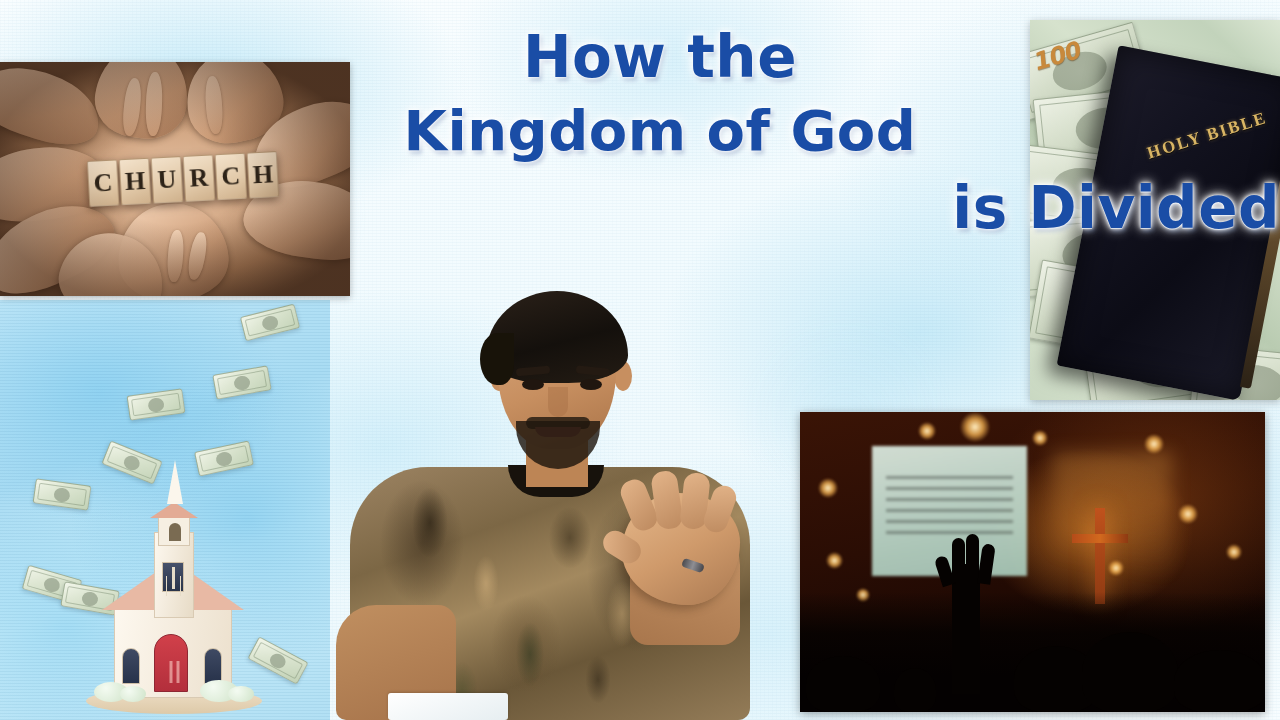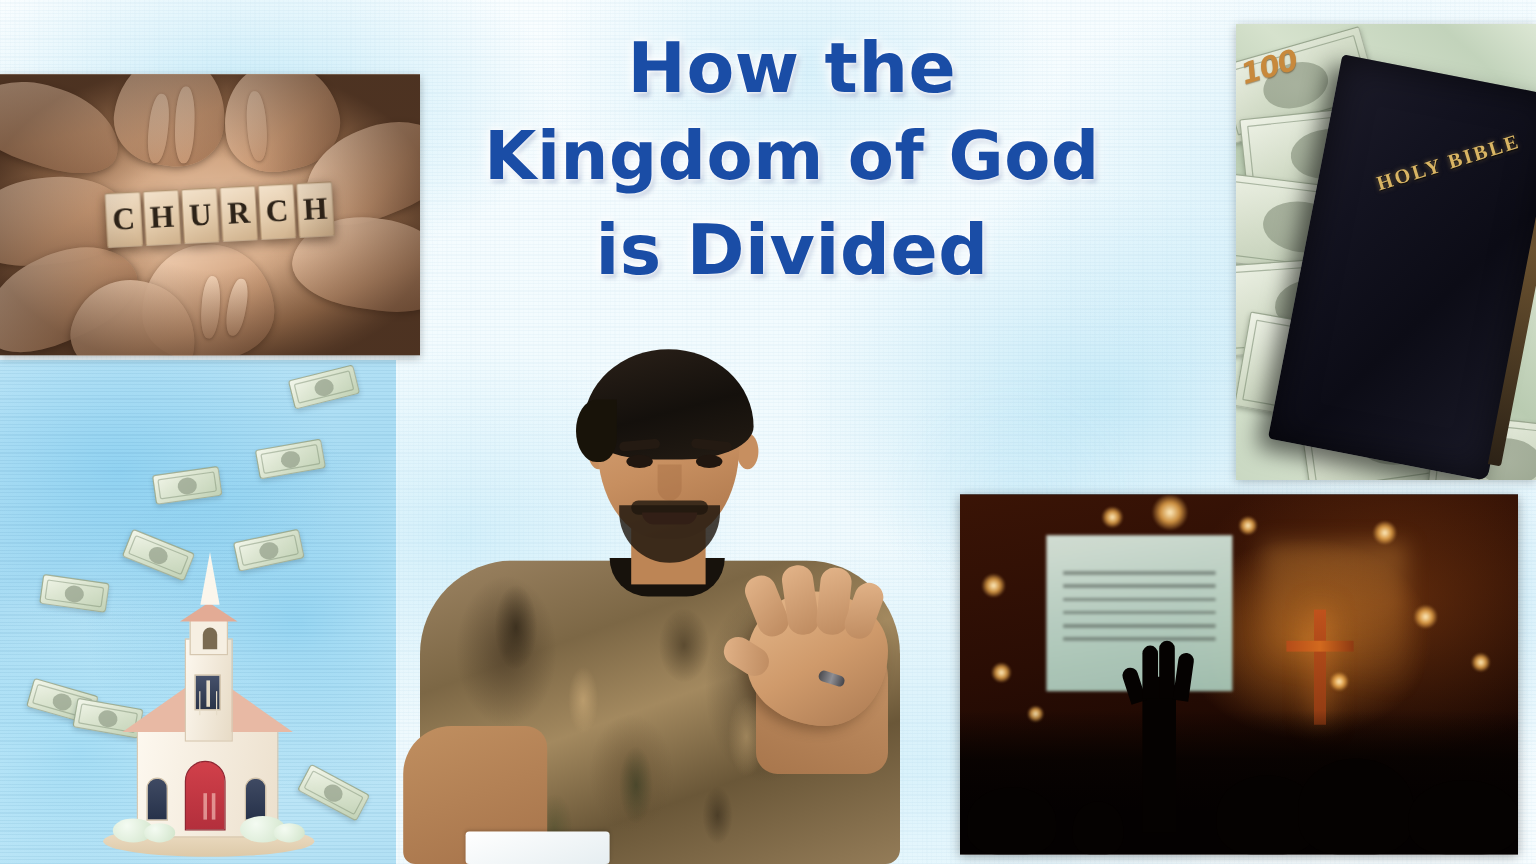--- a/index.html
+++ b/index.html
@@ -38,21 +38,21 @@
   .title{ position:absolute; left:0; right:0; top:22px; text-align:center;
           z-index:40; pointer-events:none;margin-left:40px; }
   .title .line{
     display:block; color:#1a4da6; font-weight:800; letter-spacing:.5px;
     font-family:"DejaVu Sans","Liberation Sans",sans-serif;
     text-shadow: 0 0 3px #ffffff, 0 0 7px #ffffff, 0 0 13px rgba(255,255,255,.95),
                  2px 3px 4px rgba(22,60,130,.42), 0 1px 0 rgba(255,255,255,.7);
   }
   .title .l1{ font-size:58px; line-height:70px; }
   .title .l2{ font-size:56px; line-height:78px; }
-  .title .l3{ font-size:58px; line-height:76px; }
+  .title .l3{ font-size:58px; line-height:76px;text-align:right; }
 
   
   .photo{ position:absolute; overflow:hidden; }
 
   
   #pic-hands{ left:0px; top:62px; width:350px; height:234px; z-index:20;
               box-shadow:0 2px 7px rgba(0,0,0,.28);
               background:#6a4a33; }
   .hands-bg{ position:absolute; inset:0;
     background:

